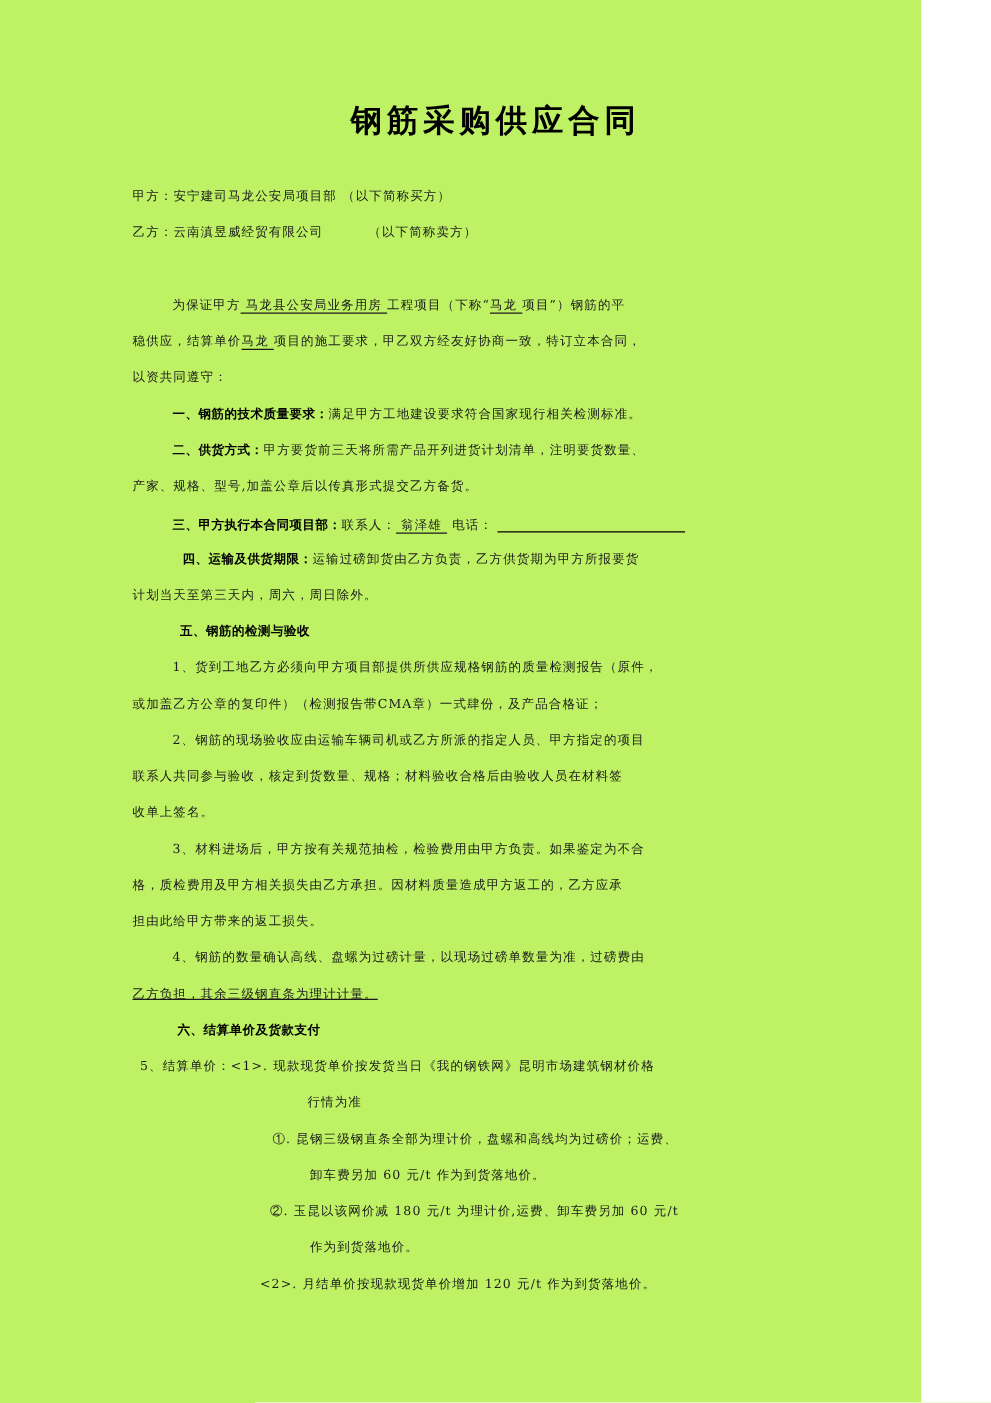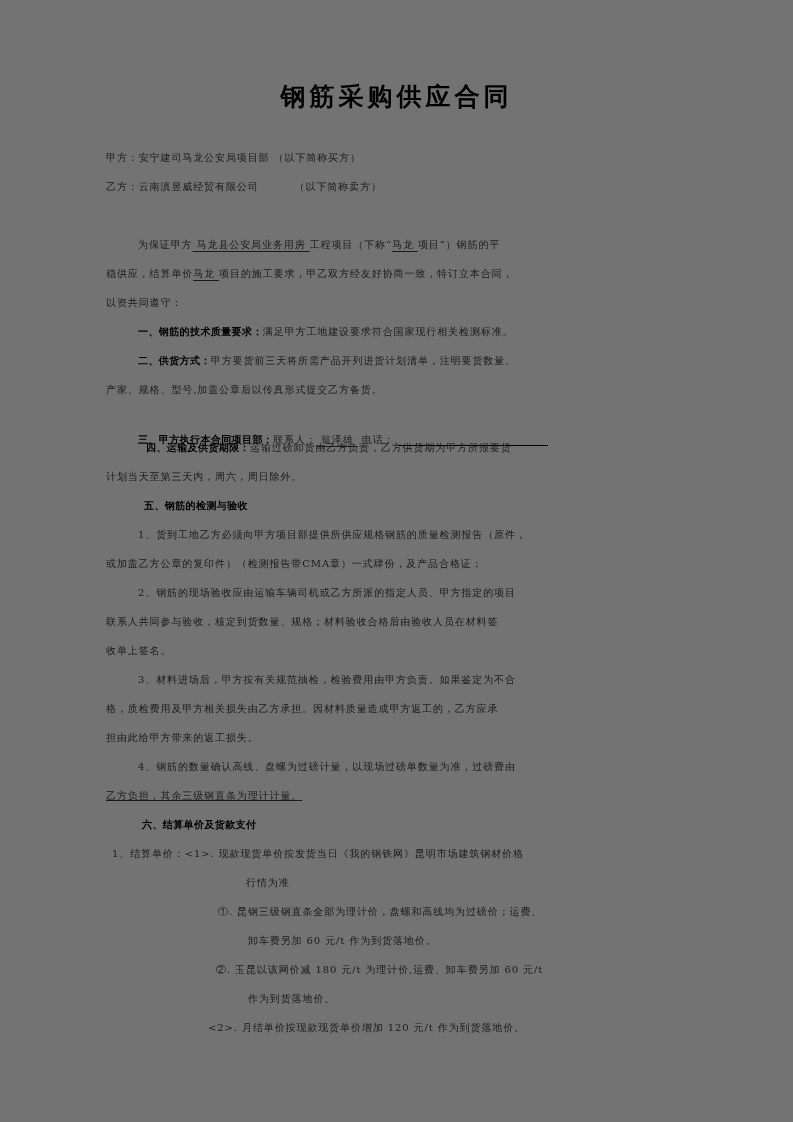--- a/index.html
+++ b/index.html
@@ -11,23 +11,23 @@
       width: 793px;
       height: 1122px;
       position: relative;
       overflow: hidden;
       font-family: "DejaVu Serif", "Liberation Serif", serif;
       color: #1a1a1a;
     }
     .page {
       position: absolute;
       left: 0; top: 0;
-      width: 793px;
+      width: 737px;
       height: 1122px;
-      background: #737373;
+      background: #bef264;
     }
     .title {
       position: absolute;
       left: 0;
       width: 793px;
       top: 80px;
       text-align: center;
       font-family: "DejaVu Sans", "Liberation Sans", sans-serif;
       font-weight: bold;
       font-size: 25px;
@@ -88,21 +88,21 @@
 
   <div class="line ind2" style="top:322px;">
     <span class="b">一、钢筋的技术质量要求：</span><span>满足甲方工地建设要求符合国家现行相关检测标准。</span>
   </div>
 
   <div class="line ind2" style="top:351px;">
     <span class="b">二、供货方式：</span><span>甲方要货前三天将所需产品开列进货计划清单，注明要货数量、</span>
   </div>
   <div class="line" style="top:380px;">产家、规格、型号,加盖公章后以传真形式提交乙方备货。</div>
 
-  <div class="line ind2" style="top:409px;margin-top:20px;">
+  <div class="line ind2" style="top:409px;">
     <span class="b">三、甲方执行本合同项目部：</span><span>联系人：</span><span class="u"> 翁泽雄 </span>&nbsp;<span>电话：</span><span class="blank-line"></span>
   </div>
 
   <div class="line" style="top:438px; left:146px;">
     <span class="b">四、运输及供货期限：</span><span>运输过磅卸货由乙方负责，乙方供货期为甲方所报要货</span>
   </div>
   <div class="line" style="top:467px;">计划当天至第三天内，周六，周日除外。</div>
 
   <div class="line" style="top:496px; left:144px;">
     <span class="b">五、钢筋的检测与验收</span>
@@ -115,21 +115,21 @@
   <div class="line ind2" style="top:670px;">3、材料进场后，甲方按有关规范抽检，检验费用由甲方负责。如果鉴定为不合</div>
   <div class="line" style="top:699px;">格，质检费用及甲方相关损失由乙方承担。因材料质量造成甲方返工的，乙方应承</div>
   <div class="line" style="top:728px;">担由此给甲方带来的返工损失。</div>
   <div class="line ind2" style="top:757px;">4、钢筋的数量确认高线、盘螺为过磅计量，以现场过磅单数量为准，过磅费由</div>
   <div class="line" style="top:786px;text-decoration:underline;">乙方负担，其余三级钢直条为理计计量。</div>
 
   <div class="line" style="top:815px; left:142px;">
     <span class="b">六、结算单价及货款支付</span>
   </div>
   <div class="line" style="top:844px; left:112px;">
-    <span>1、结算单价：</span><span>&lt;1&gt;. 现款现货单价按发货当日《我的钢铁网》昆明市场建筑钢材价格</span>
+    <span>5、结算单价：</span><span>&lt;1&gt;. 现款现货单价按发货当日《我的钢铁网》昆明市场建筑钢材价格</span>
   </div>
   <div class="line" style="top:873px; left:246px;">行情为准</div>
   <div class="line" style="top:902px; left:218px;">①. 昆钢三级钢直条全部为理计价，盘螺和高线均为过磅价；运费、</div>
   <div class="line" style="top:931px; left:248px;">卸车费另加 60 元/t 作为到货落地价。</div>
   <div class="line" style="top:960px; left:216px;">②. 玉昆以该网价减 180 元/t 为理计价,运费、卸车费另加 60 元/t</div>
   <div class="line" style="top:989px; left:248px;">作为到货落地价。</div>
   <div class="line" style="top:1018px; left:208px;">&lt;2&gt;. 月结单价按现款现货单价增加 120 元/t 作为到货落地价。</div>
 
 </div>
 

